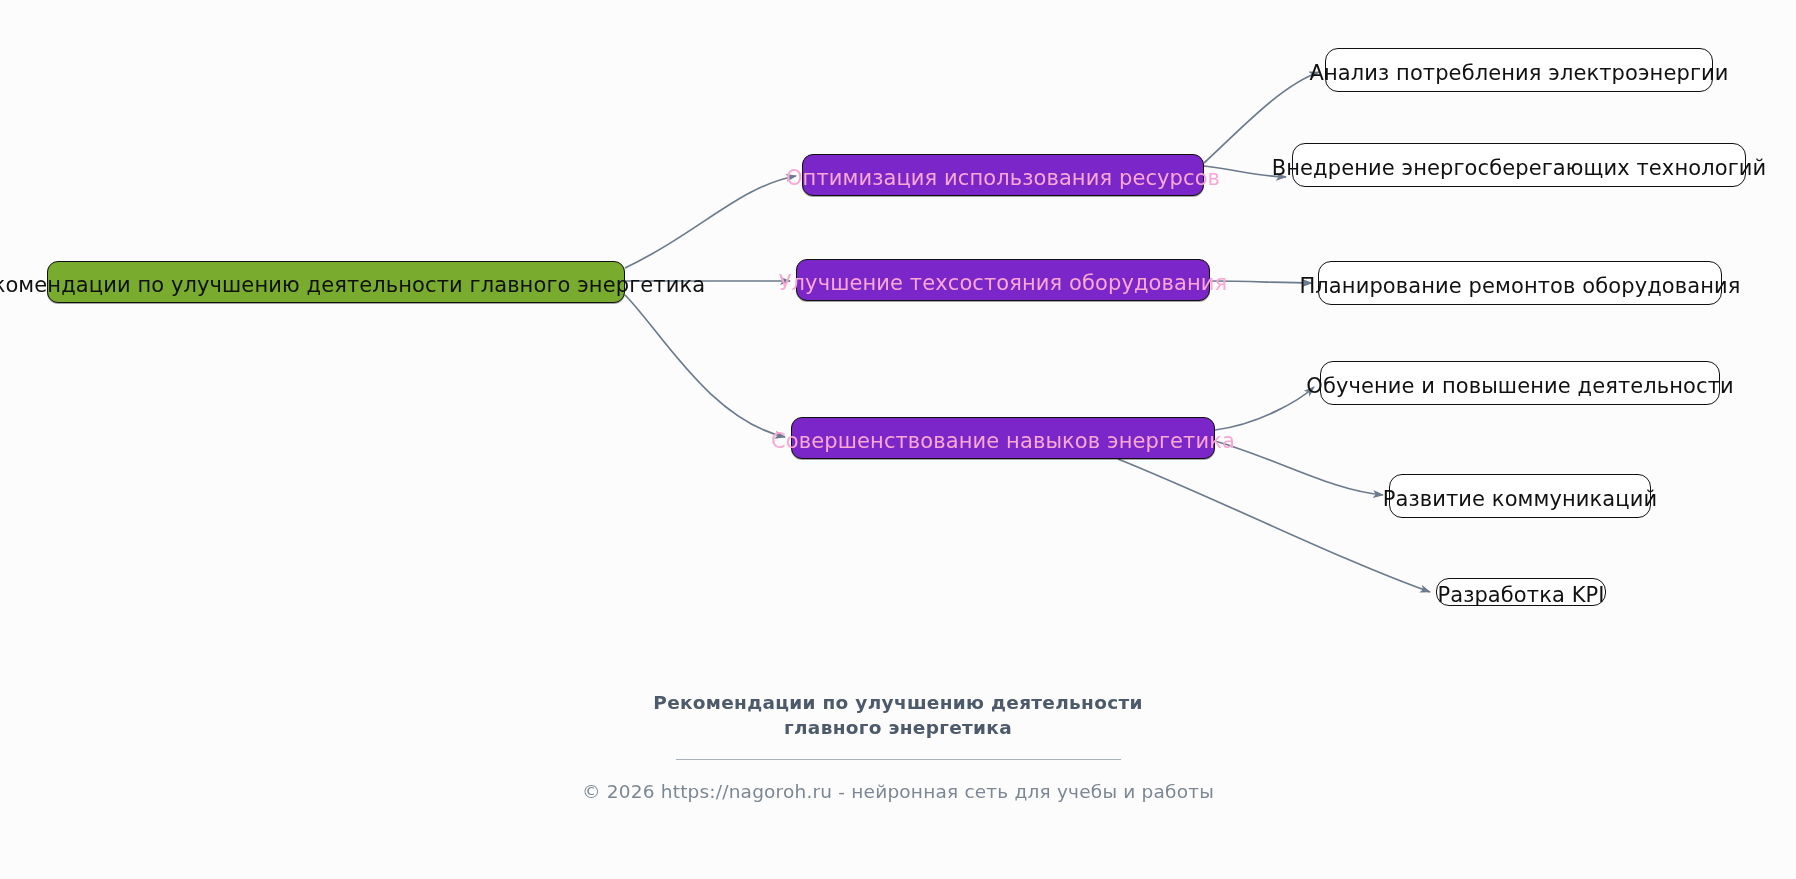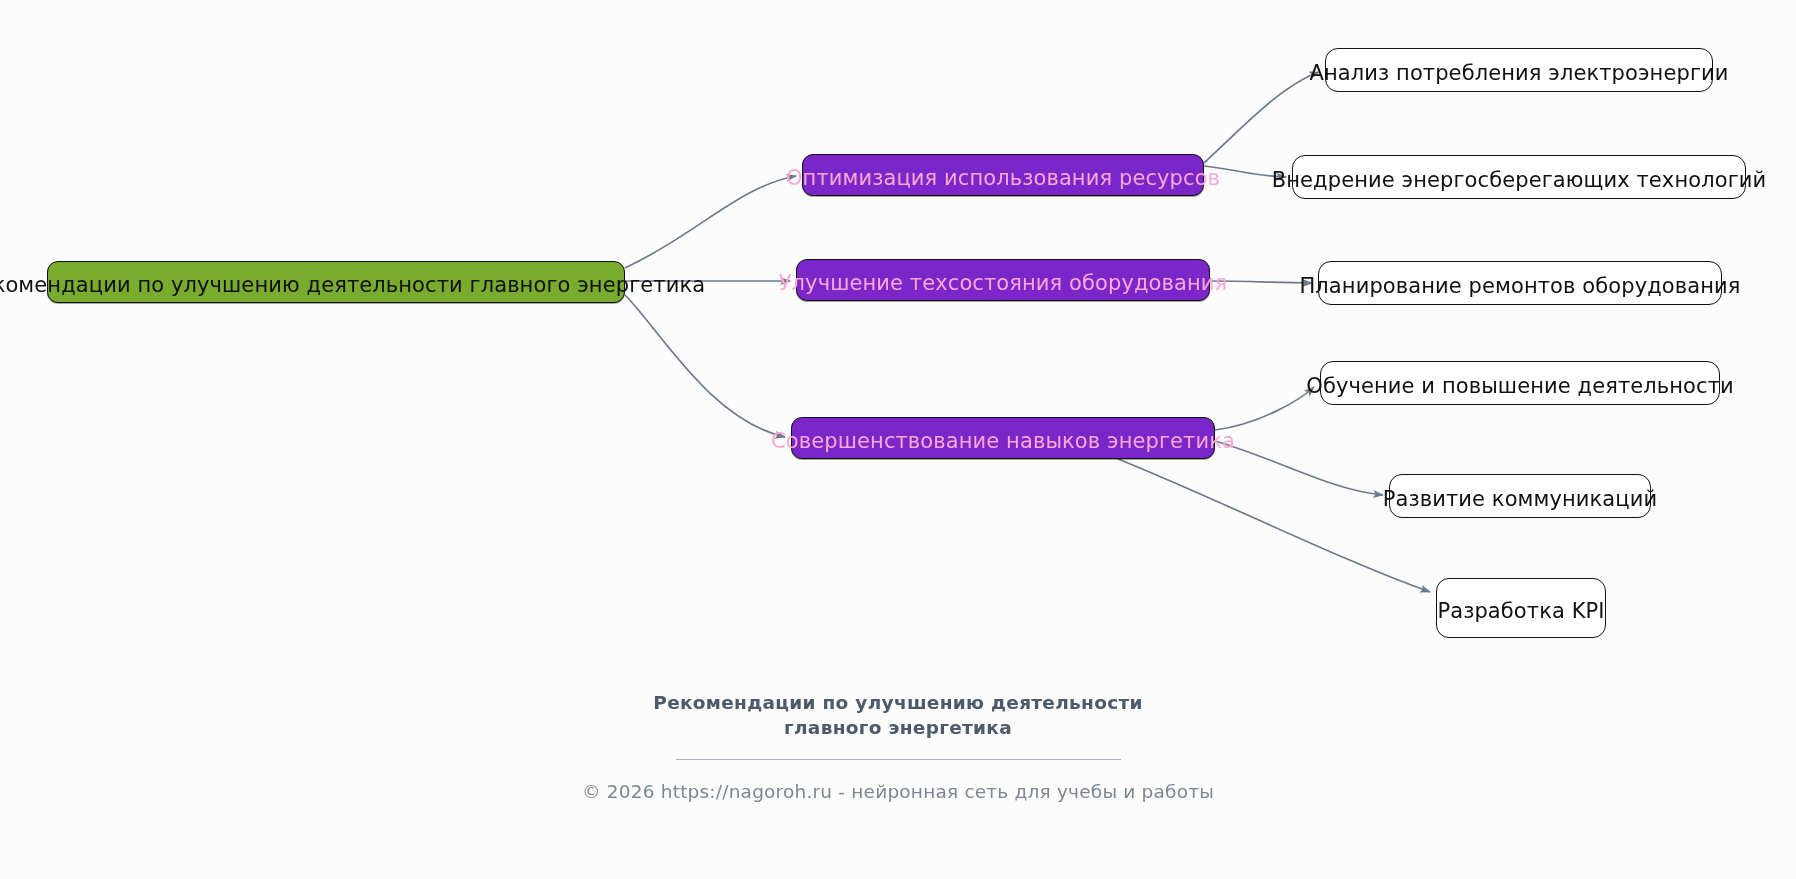--- a/index.html
+++ b/index.html
@@ -126,37 +126,37 @@
   </div>
 
   <div class="node node-branch" style="left: 791px; top: 417px; width: 424px; height: 42px;">
     <span class="node-label">Совершенствование навыков энергетика</span>
   </div>
 
   <div class="node node-leaf" style="left: 1325px; top: 48px; width: 388px; height: 44px;">
     <span class="node-label">Анализ потребления электроэнергии</span>
   </div>
 
-  <div class="node node-leaf" style="left: 1292px; top: 155px; width: 454px; height: 44px;">
+  <div class="node node-leaf" style="left: 1292px; top: 143px; width: 454px; height: 44px;">
     <span class="node-label">Внедрение энергосберегающих технологий</span>
   </div>
 
   <div class="node node-leaf" style="left: 1318px; top: 261px; width: 404px; height: 44px;">
     <span class="node-label">Планирование ремонтов оборудования</span>
   </div>
 
   <div class="node node-leaf" style="left: 1320px; top: 361px; width: 400px; height: 44px;">
     <span class="node-label">Обучение и повышение деятельности</span>
   </div>
 
   <div class="node node-leaf" style="left: 1389px; top: 474px; width: 262px; height: 44px;">
     <span class="node-label">Развитие коммуникаций</span>
   </div>
 
-  <div class="node node-leaf" style="left: 1436px; top: 578px; width: 170px; height: 60px; text-align: right;">
+  <div class="node node-leaf" style="left: 1436px; top: 578px; width: 170px; height: 28px; text-align: right;">
     <span class="node-label">Разработка KPI</span>
   </div>
 
   <div id="footer">
     <div class="footer-title">
       <div>Рекомендации по улучшению деятельности</div>
       <div>главного энергетика</div>
     </div>
     <div class="footer-divider"></div>
     <div class="footer-copy">© 2026 https://nagoroh.ru - нейронная сеть для учебы и работы</div>

